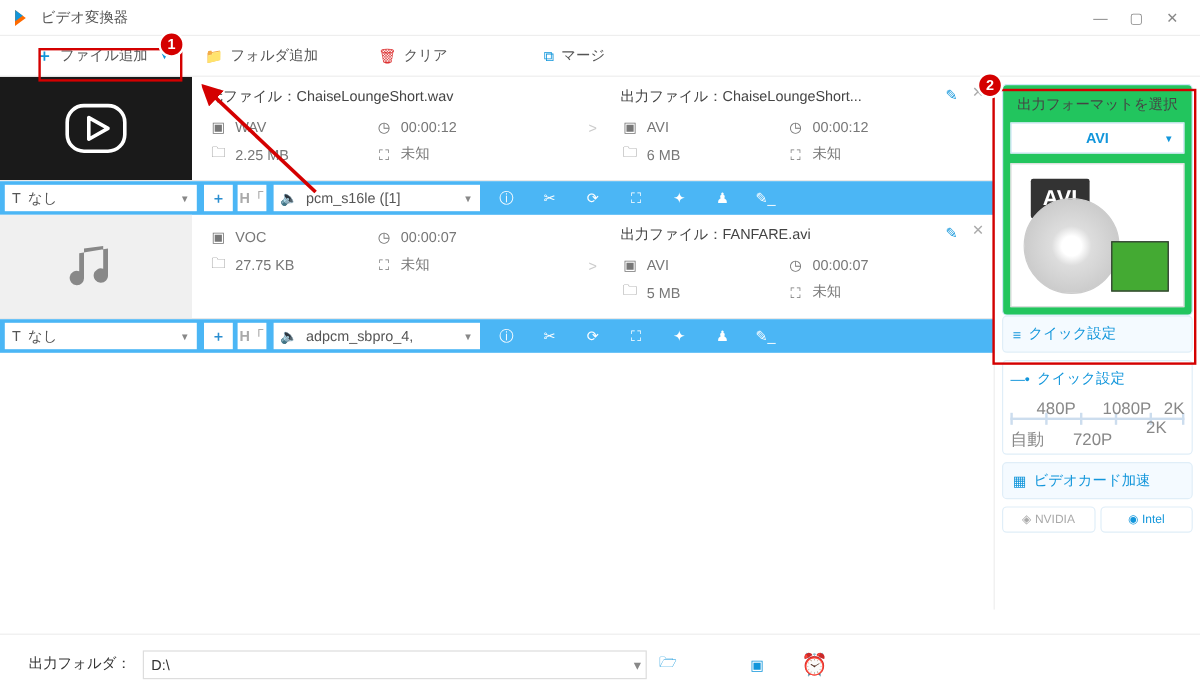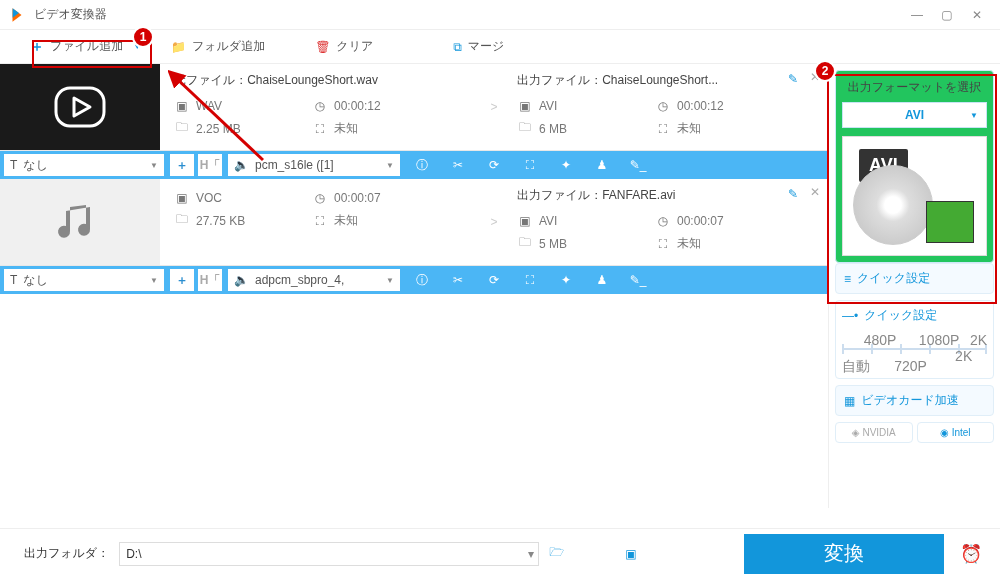--- a/index.html
+++ b/index.html
@@ -330,17 +330,14 @@
 <div class="badge" style="top:60px; right:164px">2</div>
 
 <div class="footer">
   <span>出力フォルダ：</span>
   <div class="pathbox">
     <span>D:\</span>
     <span class="dd">▾</span>
   </div>
   <span class="ficon">🗁</span>
   <span class="ficon" style="margin-left:40px">▣</span>
-  <div class="convert">
-      <span>変換</span>
-    </div>
   <div class="alarm">⏰</div>
 </div>
 
 </body></html>

